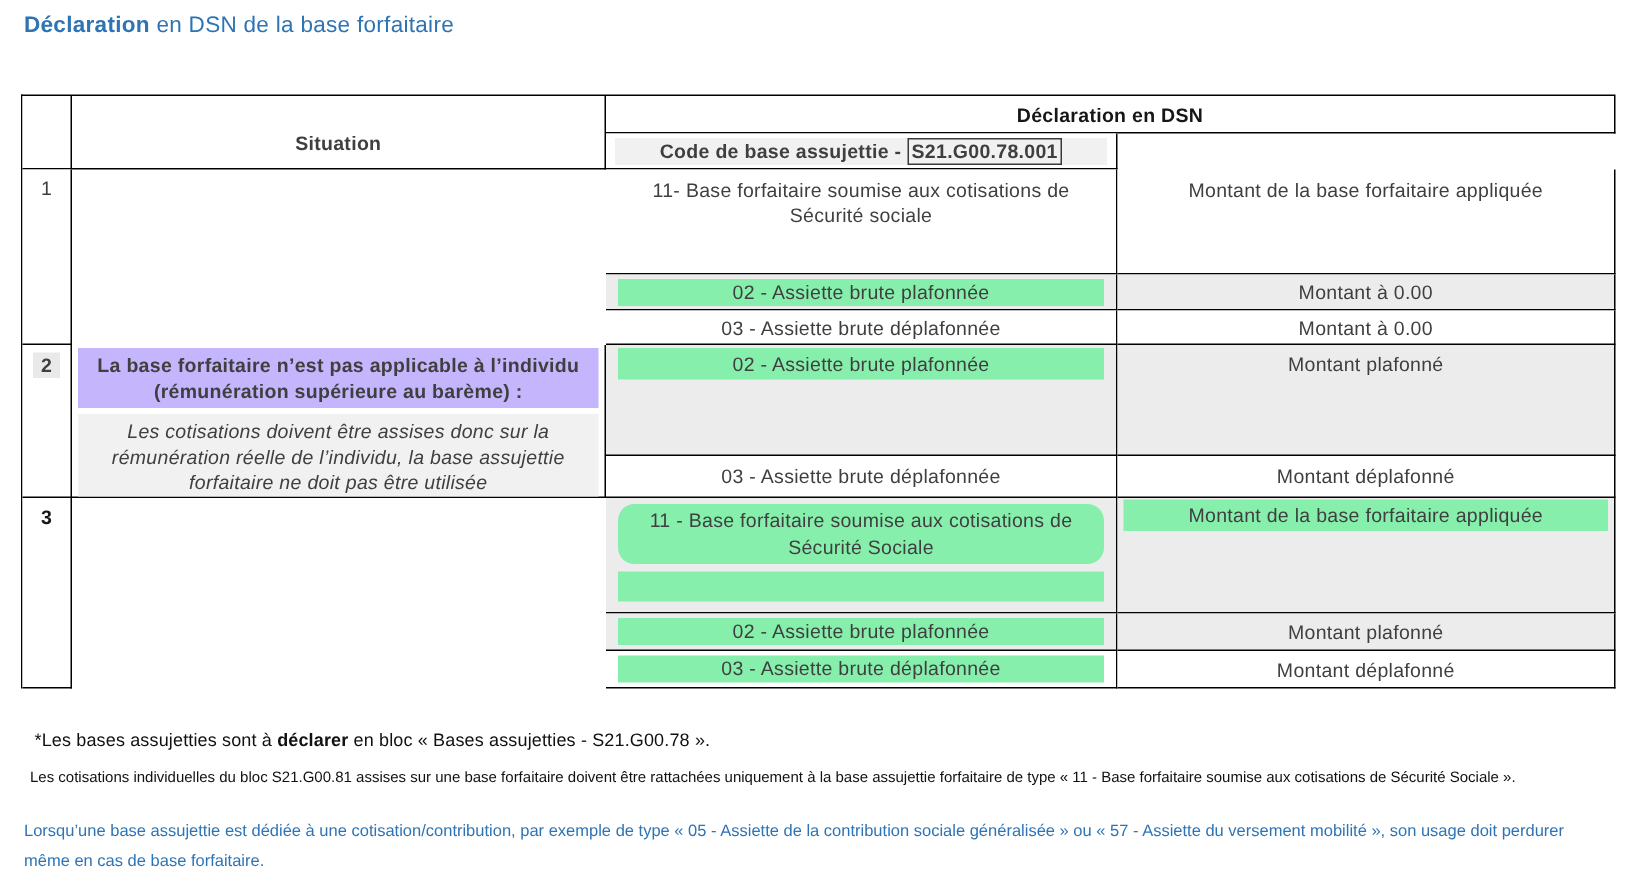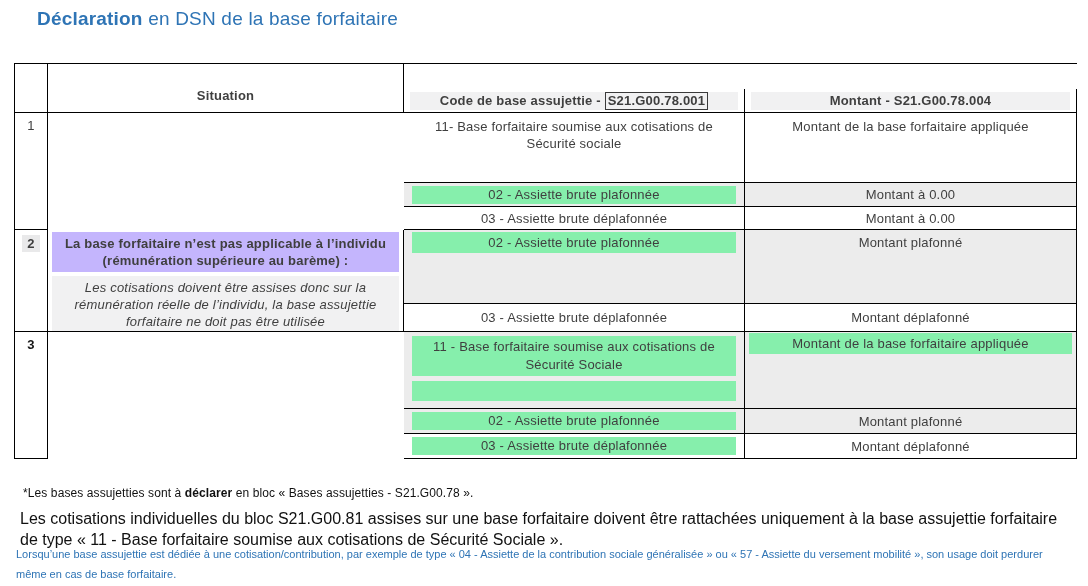--- a/index.html
+++ b/index.html
@@ -2,21 +2,21 @@
 <html><head>
 <meta charset="utf-8">
 <style>
   html,body{margin:0;padding:0;}
   body{
     width:1088px;height:586px;position:relative;background:#ffffff;
     font-family:"Liberation Sans", sans-serif;color:#3f3f3f;
   }
   
   .page-title{
-    position:absolute;left:37px;top:8px;font-size:19px;letter-spacing:.2px;
+    position:absolute;left:16px;top:8px;font-size:15px;letter-spacing:.2px;
     color:#2e74b5;white-space:nowrap;
   }
   .page-title .t-bold{font-weight:700;}
   
   .dsn-table{
     position:absolute;left:14px;top:63px;width:1062px;height:395px;
     display:grid;
     grid-template-columns:33px 356px 341px 332px;
     grid-template-rows:25px 24px 70px 24px 23px 74px 28px 77px 25px 25px;
     border-top:1px solid #000;border-left:1px solid #000;
@@ -39,48 +39,46 @@
     background:#f1f1f2;margin:3px 6px 0 6px;height:18px;line-height:18px;
     font-weight:700;white-space:nowrap;
   }
   .ref-box{
     display:inline-block;border:1px solid #3a3a3a;padding:0 2px;line-height:16px;
   }
   
   .wstrip{
     background:#86efac;margin:3px 8px 0 8px;line-height:18px;
   }
-  .wstrip.two{line-height:18px;padding:2px 0;}
+  .wstrip.two{line-height:18px;padding:2px 0;border-radius:11px;}
   .num-strip{background:#e9e9ea;display:inline-block;padding:0 5px;line-height:17px;}
   
   .fn1{position:absolute;left:23px;top:486px;font-size:12px;color:#111;letter-spacing:.1px;}
-  .fn2{position:absolute;left:20px;top:508px;width:1046px;font-size:16px;line-height:21px;color:#111;}
+  .fn2{position:absolute;left:20px;top:508px;width:1046px;font-size:10px;line-height:21px;color:#111;}
   .fn3{position:absolute;left:16px;top:544px;width:1052px;font-size:11px;line-height:20px;color:#2e74b5;}
 </style>
 </head>
 <body>
 
 <div class="page-title">
   <span class="t-bold">Déclaration</span><span> en DSN de la base forfaitaire</span>
 </div>
 
 <div class="dsn-table">
 
   <div class="cell" style="grid-column:1;grid-row:1 / span 2;"></div>
 
   <div class="cell vcenter bold" style="grid-column:2;grid-row:1 / span 2;padding-top:14px;">Situation</div>
 
+  <div class="cell vcenter bold blackt" style="grid-column:3 / span 2;grid-row:1;">Déclaration en DSN</div>
 
   <div class="cell" style="grid-column:3;grid-row:2;">
     <div class="hstrip"><span>Code de base assujettie - </span><span class="ref-box">S21.G00.78.001</span></div>
   </div>
 
-  <div class="cell" style="grid-column:4;grid-row:2;">
-    <div class="hstrip">Montant - S21.G00.78.004</div>
-  </div>
 
   <div class="cell padtop" style="grid-column:1;grid-row:3 / span 3;">1</div>
 
   <div class="cell lh" style="grid-column:3;grid-row:3;padding:5px 20px 0;">11- Base forfaitaire soumise aux cotisations de Sécurité sociale</div>
   <div class="cell lh" style="grid-column:4;grid-row:3;padding:5px 14px 0;">Montant de la base forfaitaire appliquée</div>
 
   <div class="cell gray" style="grid-column:3;grid-row:4;">
     <div class="wstrip">02 - Assiette brute plafonnée</div>
   </div>
   <div class="cell gray vcenter" style="grid-column:4;grid-row:4;">Montant à 0.00</div>
@@ -123,13 +121,13 @@
     <div class="wstrip">03 - Assiette brute déplafonnée</div>
   </div>
   <div class="cell vcenter" style="grid-column:4;grid-row:10;">Montant déplafonné</div>
 
 </div>
 
 <div class="fn1">
   <span>*Les bases assujetties sont à </span><span class="bold">déclarer</span><span> en bloc « Bases assujetties - S21.G00.78 ».</span>
 </div>
 <div class="fn2">Les cotisations individuelles du bloc S21.G00.81 assises sur une base forfaitaire doivent être rattachées uniquement à la base assujettie forfaitaire de type « 11 - Base forfaitaire soumise aux cotisations de Sécurité Sociale ».</div>
-<div class="fn3">Lorsqu’une base assujettie est dédiée à une cotisation/contribution, par exemple de type « 04 - Assiette de la contribution sociale généralisée » ou « 57 - Assiette du versement mobilité », son usage doit perdurer même en cas de base forfaitaire.</div>
+<div class="fn3">Lorsqu’une base assujettie est dédiée à une cotisation/contribution, par exemple de type « 05 - Assiette de la contribution sociale généralisée » ou « 57 - Assiette du versement mobilité », son usage doit perdurer même en cas de base forfaitaire.</div>
 
 </body></html>

